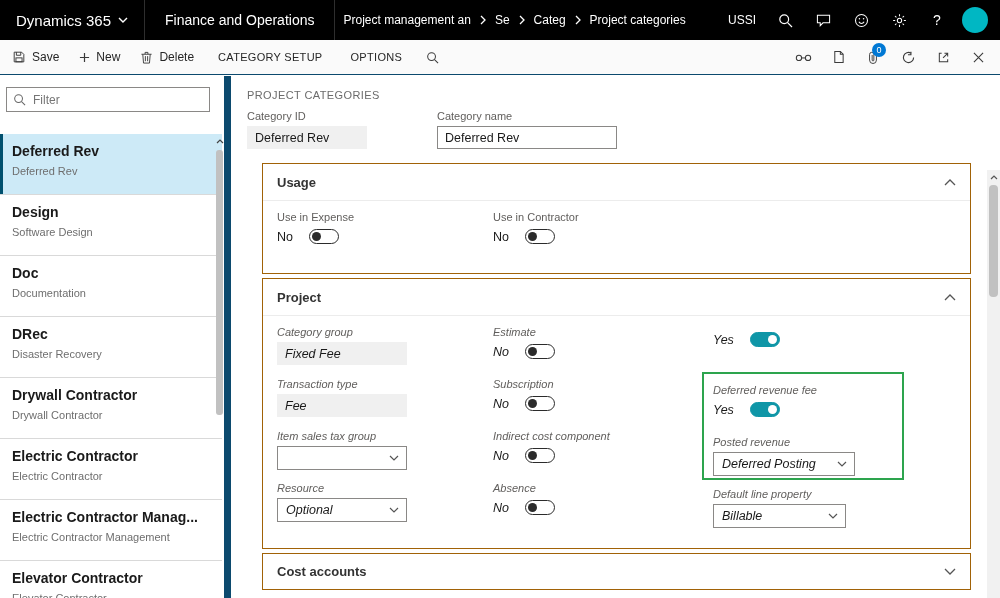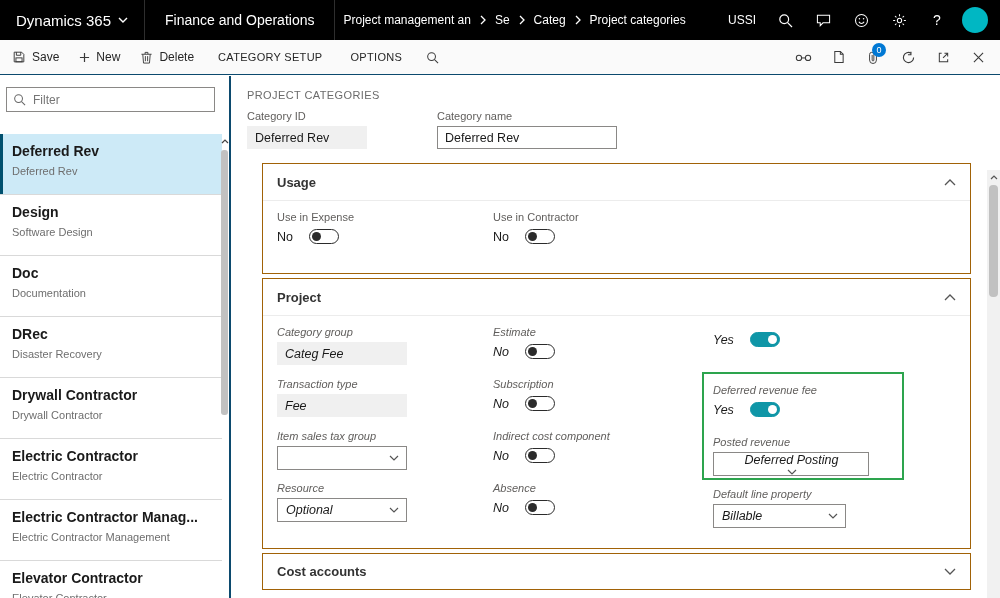--- a/index.html
+++ b/index.html
@@ -22,41 +22,41 @@
   
   .toolbar { position: absolute; top: 40px; left: 0; right: 0; height: 35px; background: #fafafa; border-bottom: 1px solid #0c4a6e; display: flex; align-items: center; font-size: 12px; color: #262626; }
   .tbtn { display: flex; align-items: center; gap: 6px; padding: 0 10px; height: 35px; cursor: pointer; }
   .tbtn.first { padding-left: 12px; }
   .tmenu { padding: 0 14px; font-size: 11px; letter-spacing: .3px; height: 35px; display: flex; align-items: center; cursor: pointer; }
   .toolbar-right { margin-left: auto; display: flex; align-items: center; gap: 7px; padding-right: 8px; }
   .tbi { width: 28px; height: 35px; display: flex; align-items: center; justify-content: center; cursor: pointer; position: relative; }
   .badge { position: absolute; top: 3px; right: 1px; min-width: 14px; height: 14px; border-radius: 8px; background: #0078d4; color: #fff; font-size: 9px; display: flex; align-items: center; justify-content: center; padding: 0 3px; }
 
   
-  .sidebar { position: absolute; top: 76px; left: 0; width: 231px; bottom: 0; background: #fff; border-right: 2px solid #0c4a6e; }
+  .sidebar { position: absolute; top: 76px; left: 0; width: 231px; bottom: 0; background: #fff; border-right: 7px solid #0c4a6e; }
   .filter-wrap { position: relative; margin: 11px 14px 0 6px; }
   .filter-wrap svg { position: absolute; left: 7px; top: 6px; }
   .filter-input { width: 100%; height: 25px; border: 1px solid #8a8886; background: #fff; padding: 0 6px 0 26px; font-size: 12px; font-family: "Liberation Sans", sans-serif; color: #333; outline: none; }
   .list { margin-top: 22px; width: 222px; }
   .list-item { height: 61px; padding: 9px 12px 0; border-bottom: 1px solid #d9d9d9; position: relative; cursor: pointer; background: #fff; }
   .li-title { font-size: 14px; font-weight: bold; color: #1a1a1a; line-height: 17px; white-space: nowrap; overflow: hidden; }
   .li-sub { font-size: 11px; color: #6e6e6e; margin-top: 5px; white-space: nowrap; overflow: hidden; }
   .list-item.selected { background: #cdeaf7; }
   .list-item.selected::before { content: ""; position: absolute; left: 0; top: 0; bottom: 0; width: 3px; background: #00506e; }
   .side-scroll { position: absolute; top: 58px; right: 0; width: 9px; bottom: 0; }
   .s-arrow { height: 14px; display: flex; align-items: center; justify-content: center; cursor: pointer; }
   .s-thumb { position: absolute; top: 16px; left: 1px; width: 7px; height: 265px; background: #c1c1c1; border-radius: 3px; cursor: pointer; }
 
   
   .main { position: absolute; top: 76px; left: 232px; right: 0; bottom: 0; background: #fff; }
   .page-title { margin: 13px 0 0 15px; font-size: 11px; color: #6b6b6b; letter-spacing: .4px; }
   .header-fields { display: flex; gap: 70px; margin: 9px 0 0 15px; }
   .flabel { font-size: 11px; color: #605e5c; margin-bottom: 4px; }
   .ro { height: 23px; background: #f0f0f0; display: flex; align-items: center; padding: 0 8px; font-size: 12.5px; color: #1a1a1a; cursor: default; }
-  .w120 { width: 120px; } .w130 { width: 130px; } .w178 { width: 156px; flex-direction: column; } .w133 { width: 133px; }
+  .w120 { width: 120px; } .w130 { width: 130px; } .w178 { width: 142px; } .w133 { width: 133px; }
   .tinput { width: 180px; height: 23px; border: 1px solid #8a8886; padding: 0 7px; font-size: 12.5px; font-family: "Liberation Sans", sans-serif; color: #1a1a1a; outline: none; }
 
   .sections { margin: 14px 29px 0 30px; }
   .sec { border: 1px solid #a16207; margin-bottom: 4px; background: #fff; }
   .sec-head { height: 37px; display: flex; align-items: center; justify-content: space-between; padding: 0 14px; cursor: pointer; }
   .sec-head.bordered { border-bottom: 1px solid #ececec; }
   .sec-title { font-size: 13px; font-weight: bold; color: #333; }
   .sec-collapsed .sec-head { height: 35px; }
 
   .usage-body { display: flex; padding: 10px 14px 10px; }
@@ -329,21 +329,21 @@
               <svg width="12" height="7" viewBox="0 0 12 7">
                 <path d="M1 6l5-5 5 5" fill="none" stroke="#555" stroke-width="1.3"></path>
               </svg>
             </span>
         </div>
         <div class="project-body">
 
           <div class="pcol pcol1">
             <div class="pfield">
               <div class="flabel">Category group</div>
-              <div class="ro w130">Categ Fee</div>
+              <div class="ro w130">Fixed Fee</div>
             </div>
             <div class="pfield">
               <div class="flabel">Transaction type</div>
               <div class="ro w130">Fee</div>
             </div>
             <div class="pfield">
               <div class="flabel">Item sales tax group</div>
               <div class="dd w130">
                 <span></span>
                 <span>

